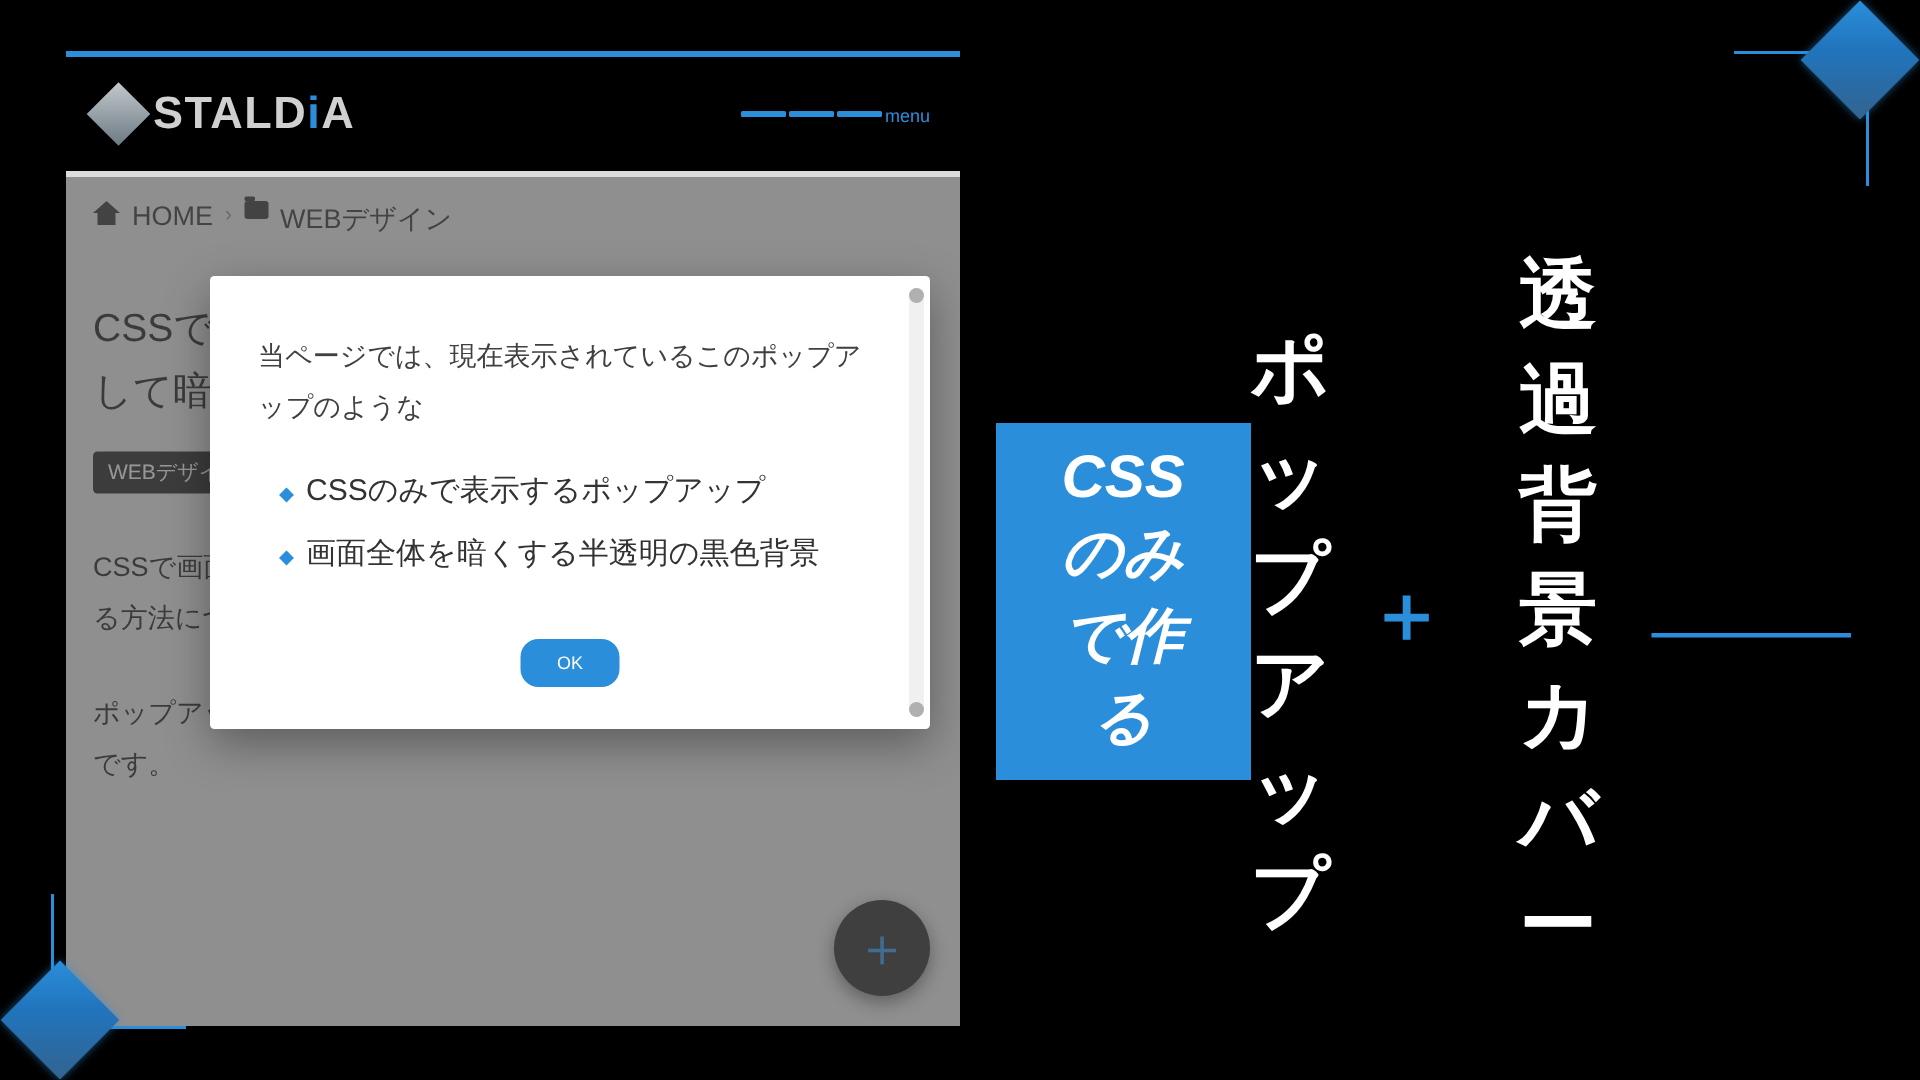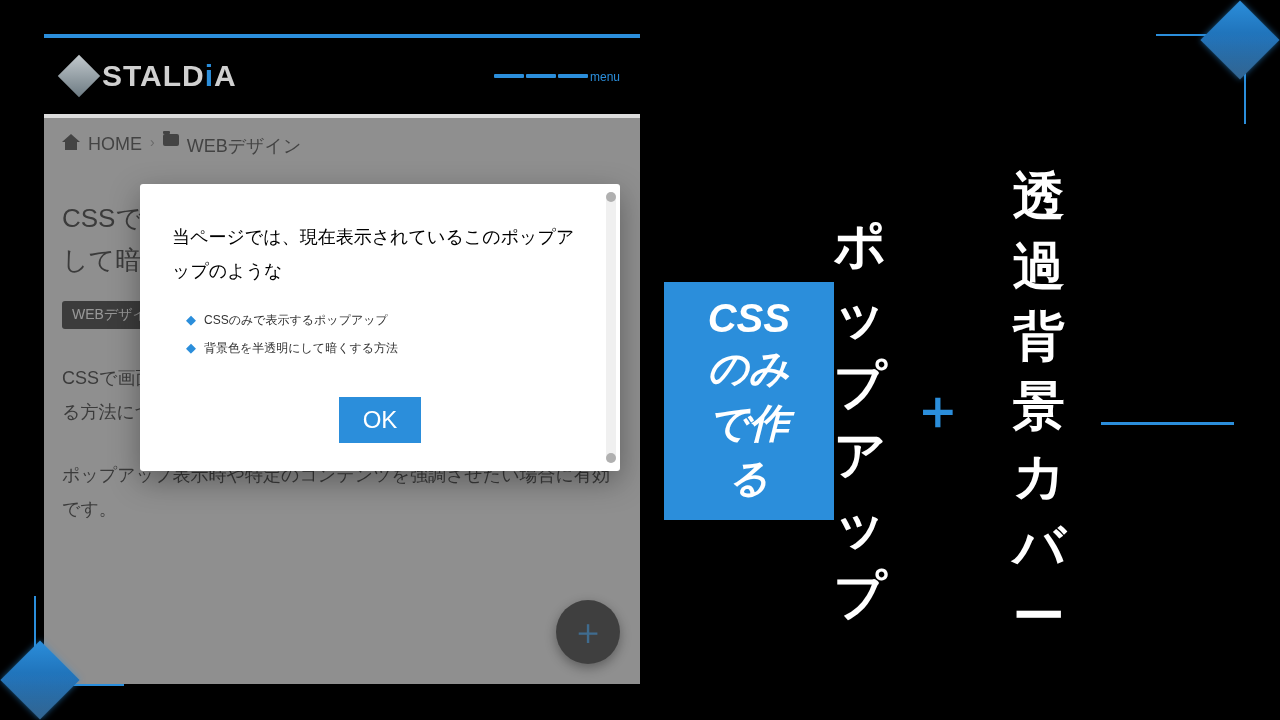--- a/index.html
+++ b/index.html
@@ -181,49 +181,49 @@
       left: 96px;
       width: 480px;
       background: #fff;
       border-radius: 3px;
       box-shadow: 0 10px 30px rgba(0,0,0,0.35);
       padding: 36px 32px 28px;
     }
     .popup p {
       font-size: 18px;
       line-height: 1.9;
-      color: #000000;
+      color: #404040;
     }
     .popup .bullets {
       padding: 18px 0 18px 14px;
     }
     .popup .bullets li {
       list-style: none;
-      font-size: 12px;
+      font-size: 20px;
       line-height: 2.1;
       color: #333;
     }
     .popup .bullets li::before {
       content: '◆';
       color: #2b8edb;
       margin-right: 8px;
       font-size: 13px;
     }
     .popup-actions {
       display: flex;
       justify-content: center;
       margin-top: 18px;
     }
     .ok-btn {
       background: #2b8edb;
       color: #fff;
       border: none;
-      font-size: 24px;
+      font-size: 12px;
       padding: 9px 24px;
-      border-radius: 0;
+      border-radius: 12px;
       cursor: pointer;
     }
     .popup-scroll-track {
       position: absolute;
       right: 4px;
       top: 8px;
       bottom: 8px;
       width: 10px;
       background: #f0f0f0;
       border-radius: 5px;
@@ -358,21 +358,21 @@
 
   <div class="dimmer"></div>
 
   <div class="popup">
     <div class="popup-scroll-track"></div>
     <div class="popup-scroll-thumb-top"></div>
     <div class="popup-scroll-thumb-bot"></div>
     <p>当ページでは、現在表示されているこのポップアップのような</p>
     <ul class="bullets">
       <li>CSSのみで表示するポップアップ</li>
-      <li>背景色を半透明にして暗くする方法</li>
+      <li>画面全体を暗くする半透明の黒色背景</li>
     </ul>
     <div class="popup-actions">
       <button class="ok-btn">OK</button>
     </div>
   </div>
 
   <div class="fab">
     <span class="plus">＋</span>
   </div>
 </div>

